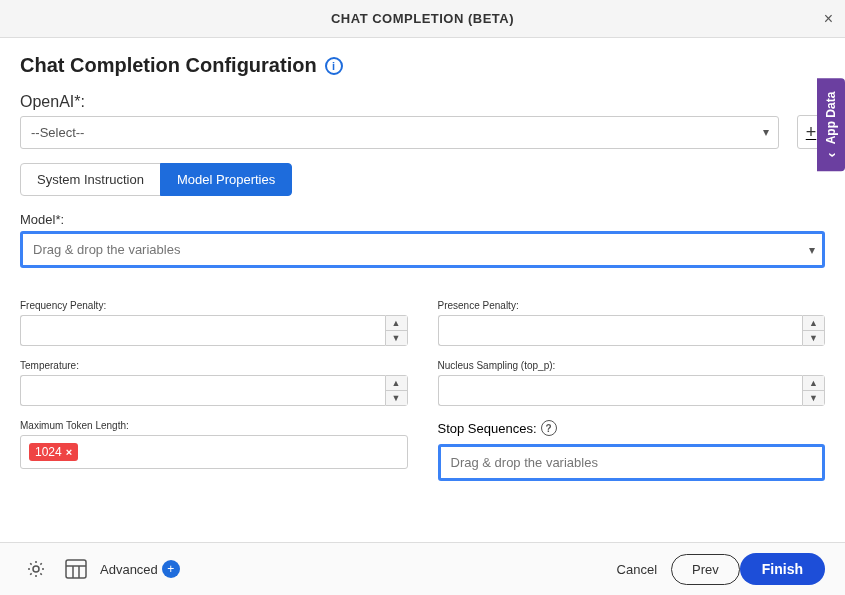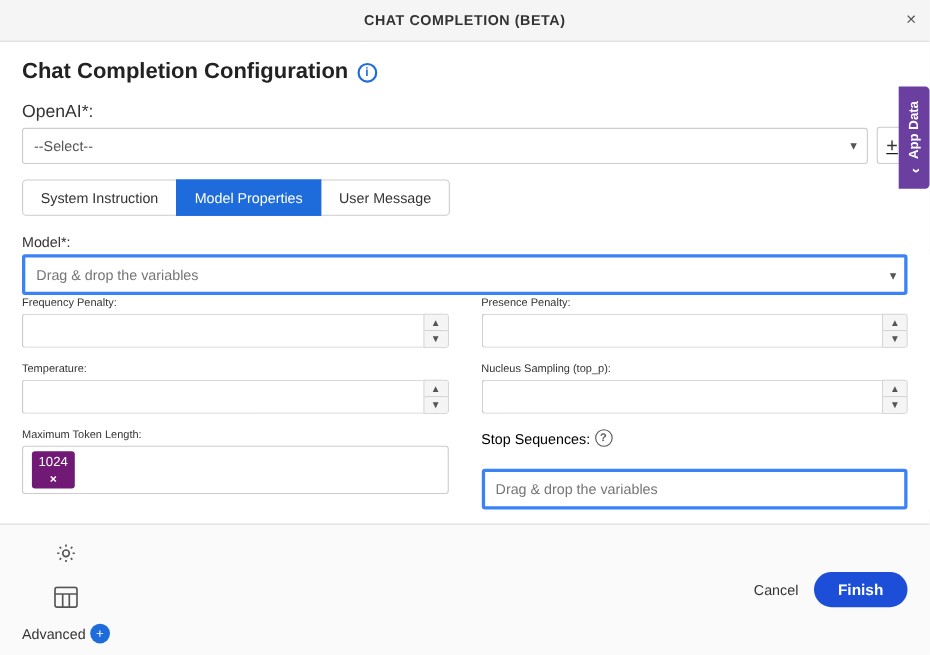--- a/index.html
+++ b/index.html
@@ -107,21 +107,21 @@
     .form-label {
       font-size: 16px;
       color: #333;
       margin-bottom: 4px;
       display: block;
     }
     
     .openai-row {
       display: flex;
       align-items: center;
-      gap: 8px;
+      gap: 18px;
       margin-bottom: 14px;
       text-decoration: underline;
     }
     .openai-select-wrapper {
       flex: 1;
       position: relative;
     }
     .openai-select {
       width: 100%;
       padding: 8px 30px 8px 10px;
@@ -246,62 +246,61 @@
       position: relative;
     }
     .drag-drop-wrapper {
       position: relative;
     }
     .drag-drop-wrapper .select-arrow {
       right: 10px;
     }
     
     .model-row {
-      margin-bottom: 2px;
+      margin-bottom: 32px;
     }
     .model-row label {
       font-size: 13px;
       color: #333;
       margin-bottom: 4px;
       display: block;
     }
     
     .token-input-wrapper {
       display: flex;
       align-items: center;
       border: 1px solid #ccc;
       border-radius: 3px;
       padding: 4px 8px;
       gap: 4px;
       flex-wrap: wrap;
       min-height: 34px;
       background: #fff;
     }
     .token-tag {
-      background: #701a75;
+      background: #ef4444;
       color: #fff;
       border-radius: 3px;
       padding: 2px 6px;
       font-size: 12px;
       display: flex;
       align-items: center;
       gap: 4px;
-      flex-direction: column;
     }
     .token-tag-close {
       cursor: pointer;
       font-size: 11px;
       font-weight: bold;
     }
     
     .label-with-help {
       display: flex;
       align-items: center;
       gap: 4px;
-      margin-bottom: 20px;
+      margin-bottom: 8px;
     }
     .help-icon {
       width: 16px;
       height: 16px;
       border-radius: 50%;
       border: 1.5px solid #555;
       color: #555;
       font-size: 10px;
       font-weight: bold;
       display: inline-flex;
@@ -314,21 +313,20 @@
       border-top: 1px solid #ddd;
       background: #fafafa;
       padding: 10px 20px;
       display: flex;
       align-items: center;
     }
     .footer-icons {
       display: flex;
       align-items: center;
       gap: 8px;
-      flex-direction: column;
     }
     .footer-icon-btn {
       width: 32px;
       height: 32px;
       background: none;
       border: none;
       cursor: pointer;
       display: flex;
       align-items: center;
       justify-content: center;
@@ -420,21 +418,20 @@
           <option>--Select--</option>
         </select>
         <span class="select-arrow">▾</span>
       </div>
       <button class="add-btn">+</button>
     </div>
 
     <div class="tabs">
       <button class="tab">System Instruction</button>
       <button class="tab active">Model Properties</button>
-      <button class="tab">User Message</button>
     </div>
 
     <div class="model-row">
       <label>Model*:</label>
       <div class="drag-drop-wrapper">
         <input type="text" class="drag-drop-input" style="width: 100%; padding-right: 30px;" placeholder="Drag &amp; drop the variables">
         <span class="select-arrow">▾</span>
       </div>
     </div>
 
@@ -521,17 +518,18 @@
           <line x1="14" y1="7" x2="14" y2="19" stroke="#555" stroke-width="1.5"></line>
         </svg>
       </button>
       <button class="advanced-btn">
         <span>Advanced</span>
         <span class="advanced-plus">+</span>
       </button>
     </div>
     <div class="footer-actions">
       <button class="cancel-btn">Cancel</button>
+      <button class="prev-btn">Prev</button>
       <button class="finish-btn">Finish</button>
     </div>
   </div>
 
 </div>
 
 </body></html>

